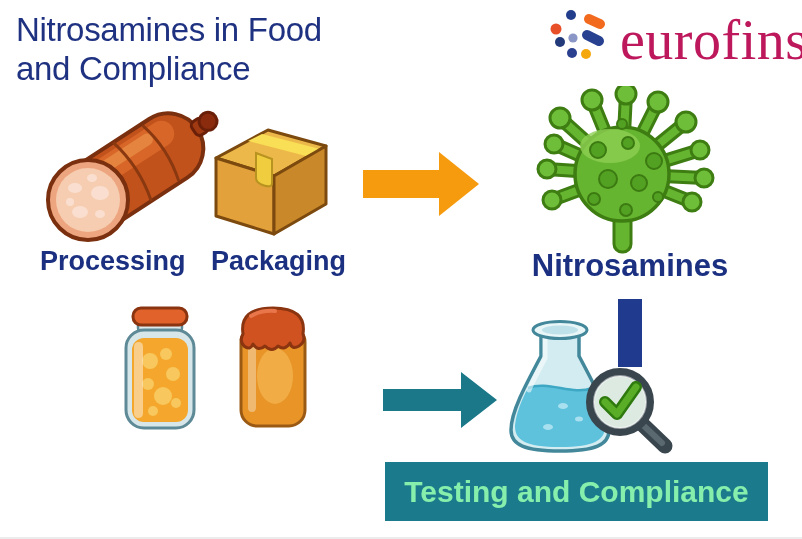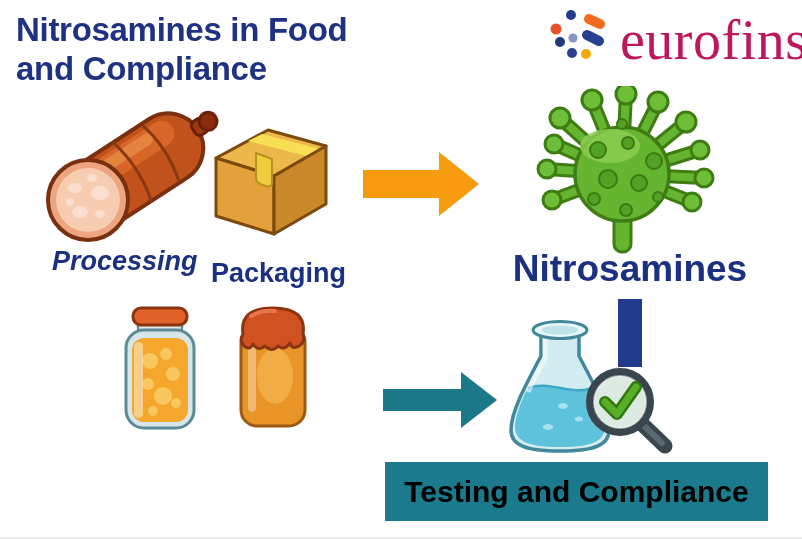--- a/index.html
+++ b/index.html
@@ -4,39 +4,39 @@
 <style>
   html,body{margin:0;padding:0;background:#fff;}
   .canvas{
     position:relative;width:802px;height:539px;background:#ffffff;
     font-family:"Liberation Sans",sans-serif;overflow:hidden;
     border-bottom:2px solid #ececec;box-sizing:border-box;
   }
   .abs{position:absolute;}
   .page-title{
     left:16px;top:10px;width:430px;
-    font-size:33px;line-height:39px;font-weight:bold;color:#1f3181;letter-spacing:-0.3px;
+    font-size:33px;line-height:39px;font-weight:normal;color:#1f3181;letter-spacing:-0.3px;
   }
   .brand-text{
     left:620px;top:8px;
     font-family:"Liberation Serif",serif;font-size:56px;color:#be185d;letter-spacing:0.5px;
   }
   .item-label{
     font-weight:bold;color:#1b3080;font-size:27px;white-space:nowrap;
   }
-  .lbl-processing{left:52px;top:246px;font-style:italic;}
-  .lbl-packaging{left:211px;top:246px;margin-top:12px;}
-  .lbl-nitrosamines{left:505px;top:248px;width:250px;text-align:center;font-size:37px;}
+  .lbl-processing{left:40px;top:246px;}
+  .lbl-packaging{left:211px;top:246px;}
+  .lbl-nitrosamines{left:505px;top:248px;width:250px;text-align:center;font-size:31px;}
   .lbl-storage{left:130px;top:433px;width:180px;text-align:center;font-size:28px;}
   .connector-bar{left:618px;top:299px;width:24px;height:68px;background:#203a8d;z-index:1;}
   .banner{
     left:385px;top:462px;width:383px;height:59px;background:#1b7a8b;z-index:4;
     display:flex;align-items:center;justify-content:center;
   }
-  .banner-text{color:#000000;font-weight:bold;font-size:30px;white-space:nowrap;}
+  .banner-text{color:#86efac;font-weight:bold;font-size:30px;white-space:nowrap;}
   .z2{z-index:2;} .z3{z-index:3;}
 </style>
 </head>
 <body>
 
 <div class="canvas">
 
   <div class="abs page-title">
     <span style="display:block">Nitrosamines in Food</span>
     <span style="display:block">and Compliance</span>

